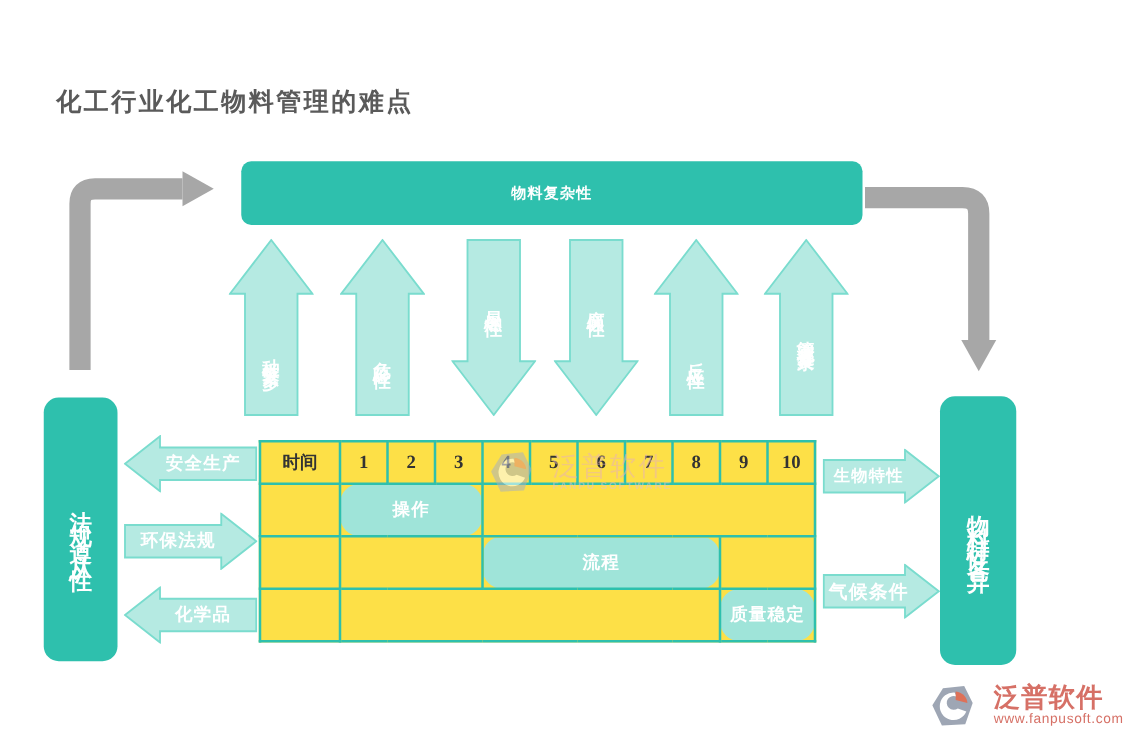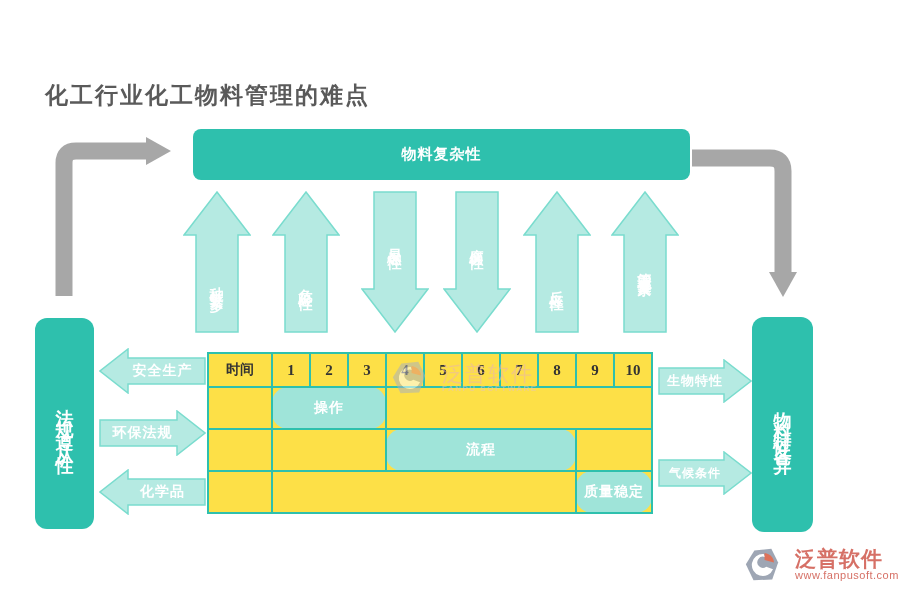--- a/index.html
+++ b/index.html
@@ -9,27 +9,27 @@
     --arrow-stroke:#7adcce;
     --gray-arrow:#a7a7a7;
     --title-gray:#5a5a5a;
     --wm-red:#d4695e;
   }
   *{margin:0;padding:0;box-sizing:border-box;}
   html,body{background:#fff;}
   body{font-family:"Liberation Sans","DejaVu Sans",sans-serif;}
   .stage{position:relative;width:900px;height:600px;background:#fff;overflow:hidden;}
 
-  .title{position:absolute;left:45px;top:80px;font-size:23px;font-weight:bold;
+  .title{position:absolute;left:45px;top:68px;font-size:20px;font-weight:bold;
          color:var(--title-gray);letter-spacing:2px;}
 
   .top-box{position:absolute;left:193px;top:129px;width:497px;height:51px;
            background:var(--teal);border-radius:8px;display:flex;align-items:center;
            justify-content:center;}
-  .top-box span{color:#fff;font-size:15px;font-weight:bold;letter-spacing:1px;}
+  .top-box span{color:#fff;font-size:12px;font-weight:bold;letter-spacing:1px;}
 
   .v-arrow{position:absolute;top:191px;width:68px;height:142px;}
   .v-arrow svg{position:absolute;inset:0;}
   .v-label{position:absolute;left:0;right:0;display:flex;align-items:center;justify-content:center;
            writing-mode:vertical-rl;text-orientation:upright;color:#fff;font-weight:bold;
            font-size:14px;letter-spacing:4px;}
   .v-arrow.up .v-label{top:46px;bottom:2px;}
   .v-arrow.down .v-label{top:4px;bottom:42px;}
   .v-arrow.long .v-label{letter-spacing:2px;top:14px;bottom:2px;}
 
@@ -207,21 +207,21 @@
   <div class="h-arrow point-right" style="left:658px;top:359px;width:94px;height:44px">
     <svg width="94" height="44" viewBox="0 0 94 44">
       <polygon points="1,9 66,9 66,1 93,22 66,43 66,35 1,35" fill="var(--light-teal)" stroke="var(--arrow-stroke)" stroke-width="1.5"></polygon>
     </svg>
     <span class="h-label" style="font-size:13px">生物特性</span>
   </div>
   <div class="h-arrow point-right" style="left:658px;top:451px;width:94px;height:44px">
     <svg width="94" height="44" viewBox="0 0 94 44">
       <polygon points="1,9 66,9 66,1 93,22 66,43 66,35 1,35" fill="var(--light-teal)" stroke="var(--arrow-stroke)" stroke-width="1.5"></polygon>
     </svg>
-    <span class="h-label" style="font-size:12px">气候条件</span>
+    <span class="h-label" style="font-size:15px">气候条件</span>
   </div>
 
   <div class="wm wm-center">
     <svg width="34" height="34" viewBox="0 0 40 40">
       <polygon points="11,3 31,1 39,17 32,37 10,38 1,19" fill="#aab2be"></polygon>
       <path d="M22,7 a13,13 0 1 0 11,18 l-8,-3 a6.5,6.5 0 1 1 -1,-11 z" fill="#fff"></path>
       <path d="M23,6 c7,1 11,6 11,11 l-11,-3 z" fill="#e08b79"></path>
     </svg>
     <div class="col">
       <span class="brand">泛普软件</span>

